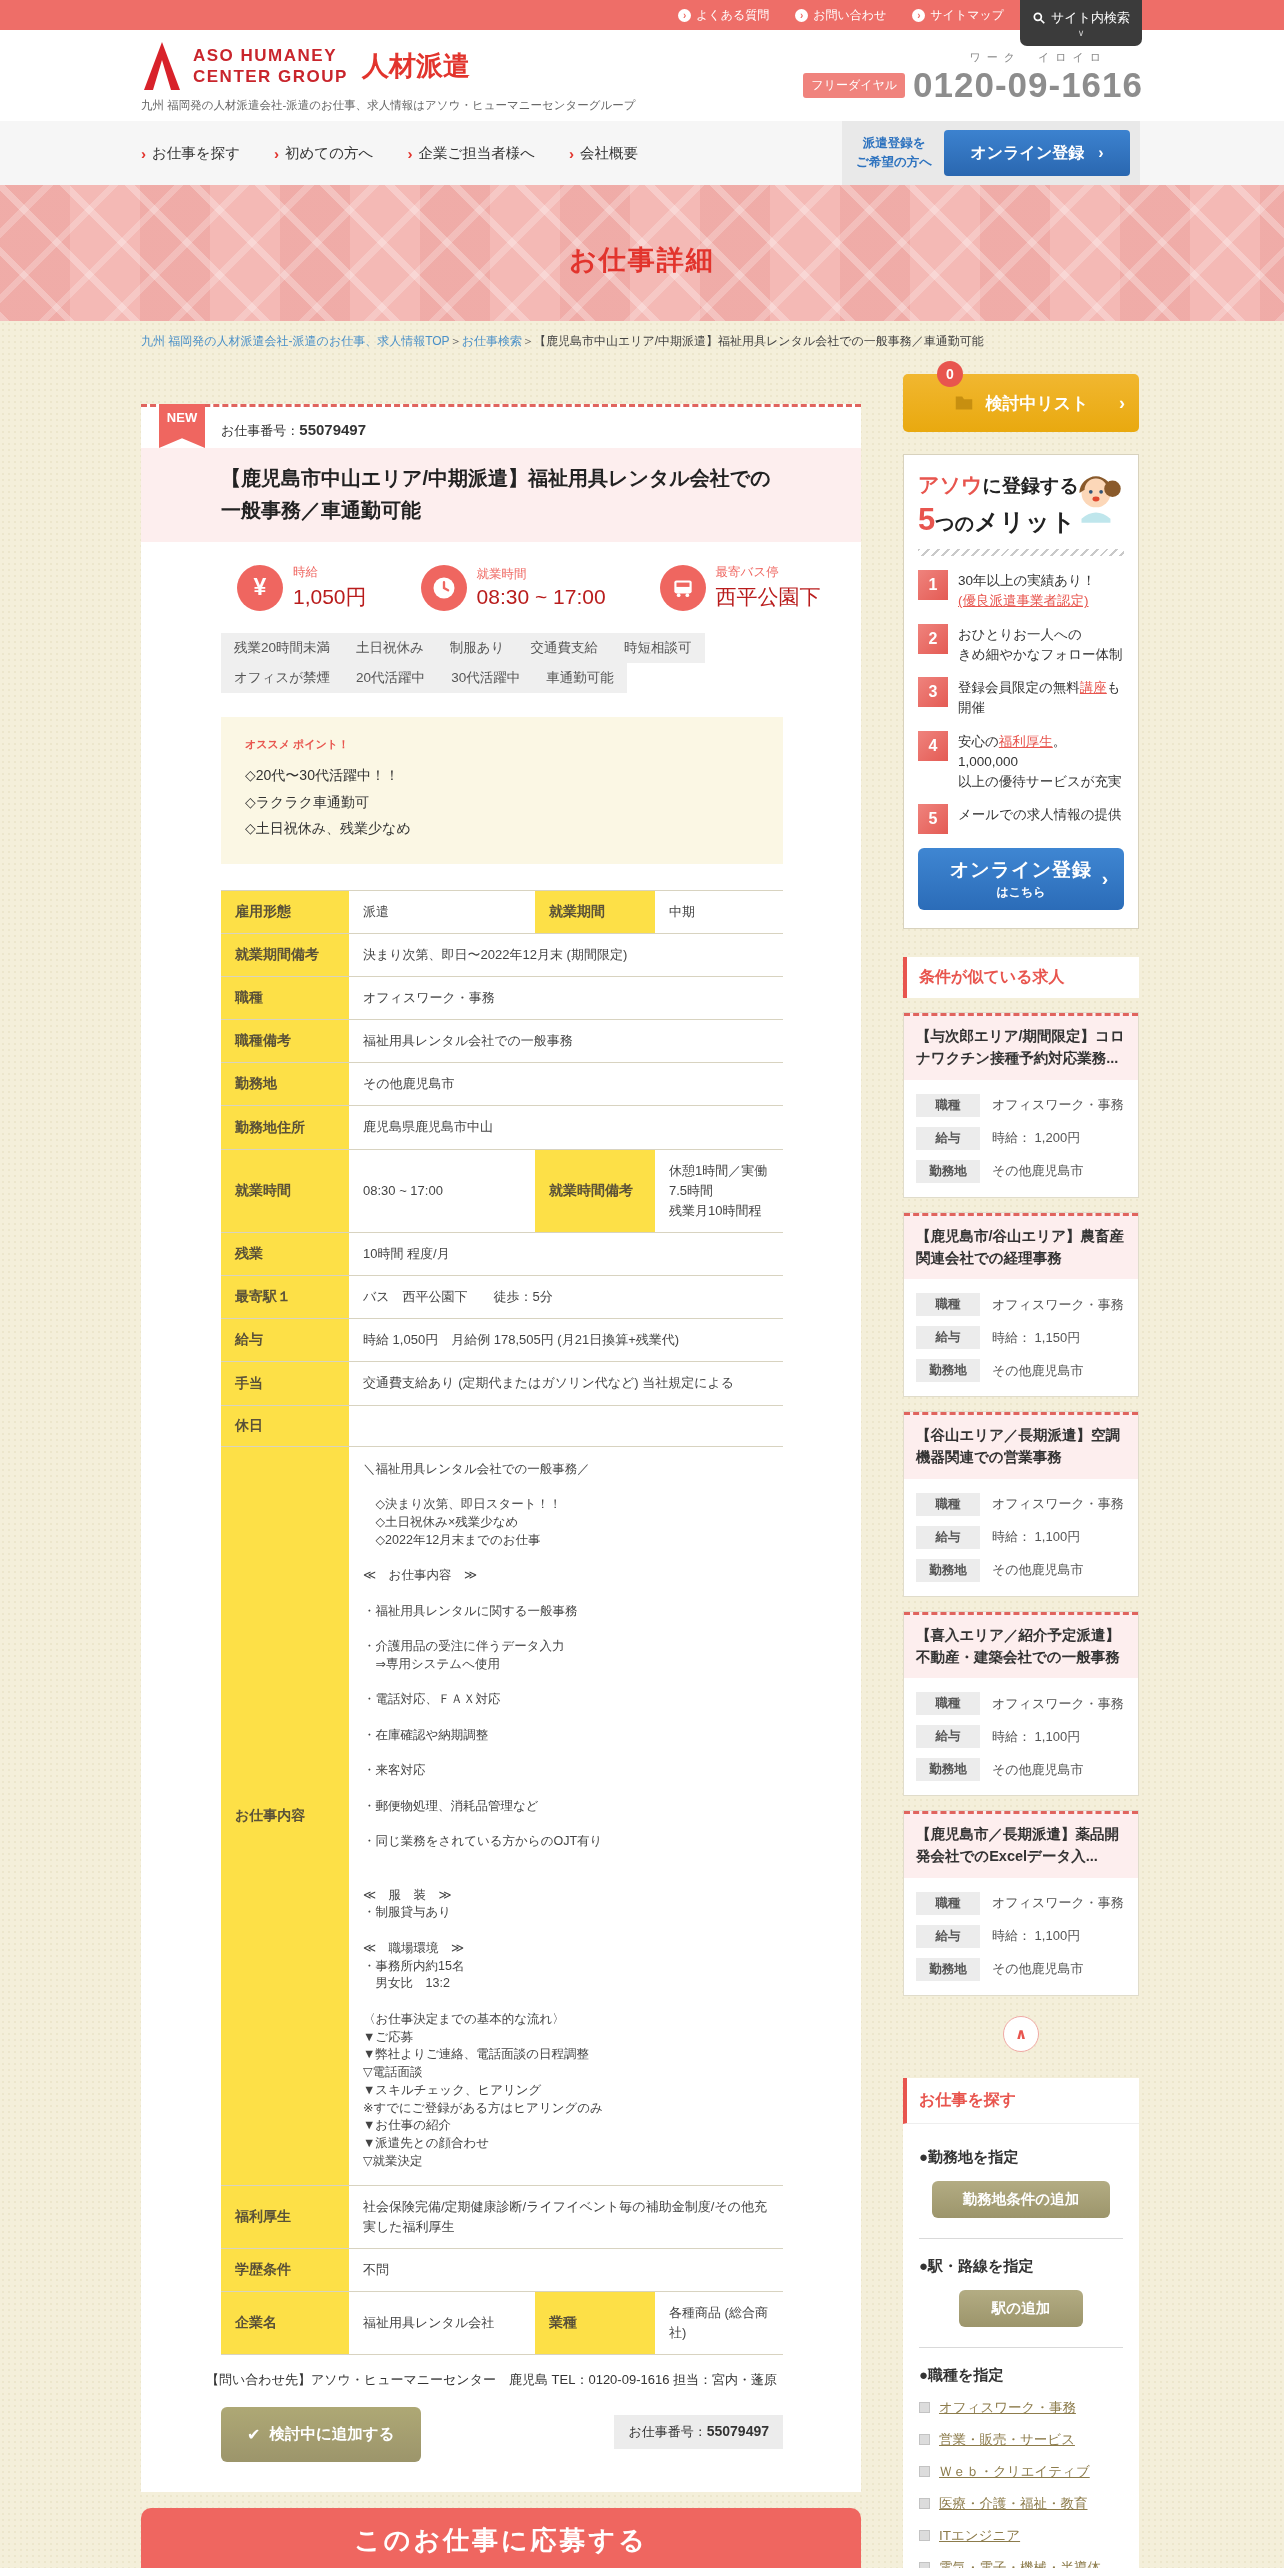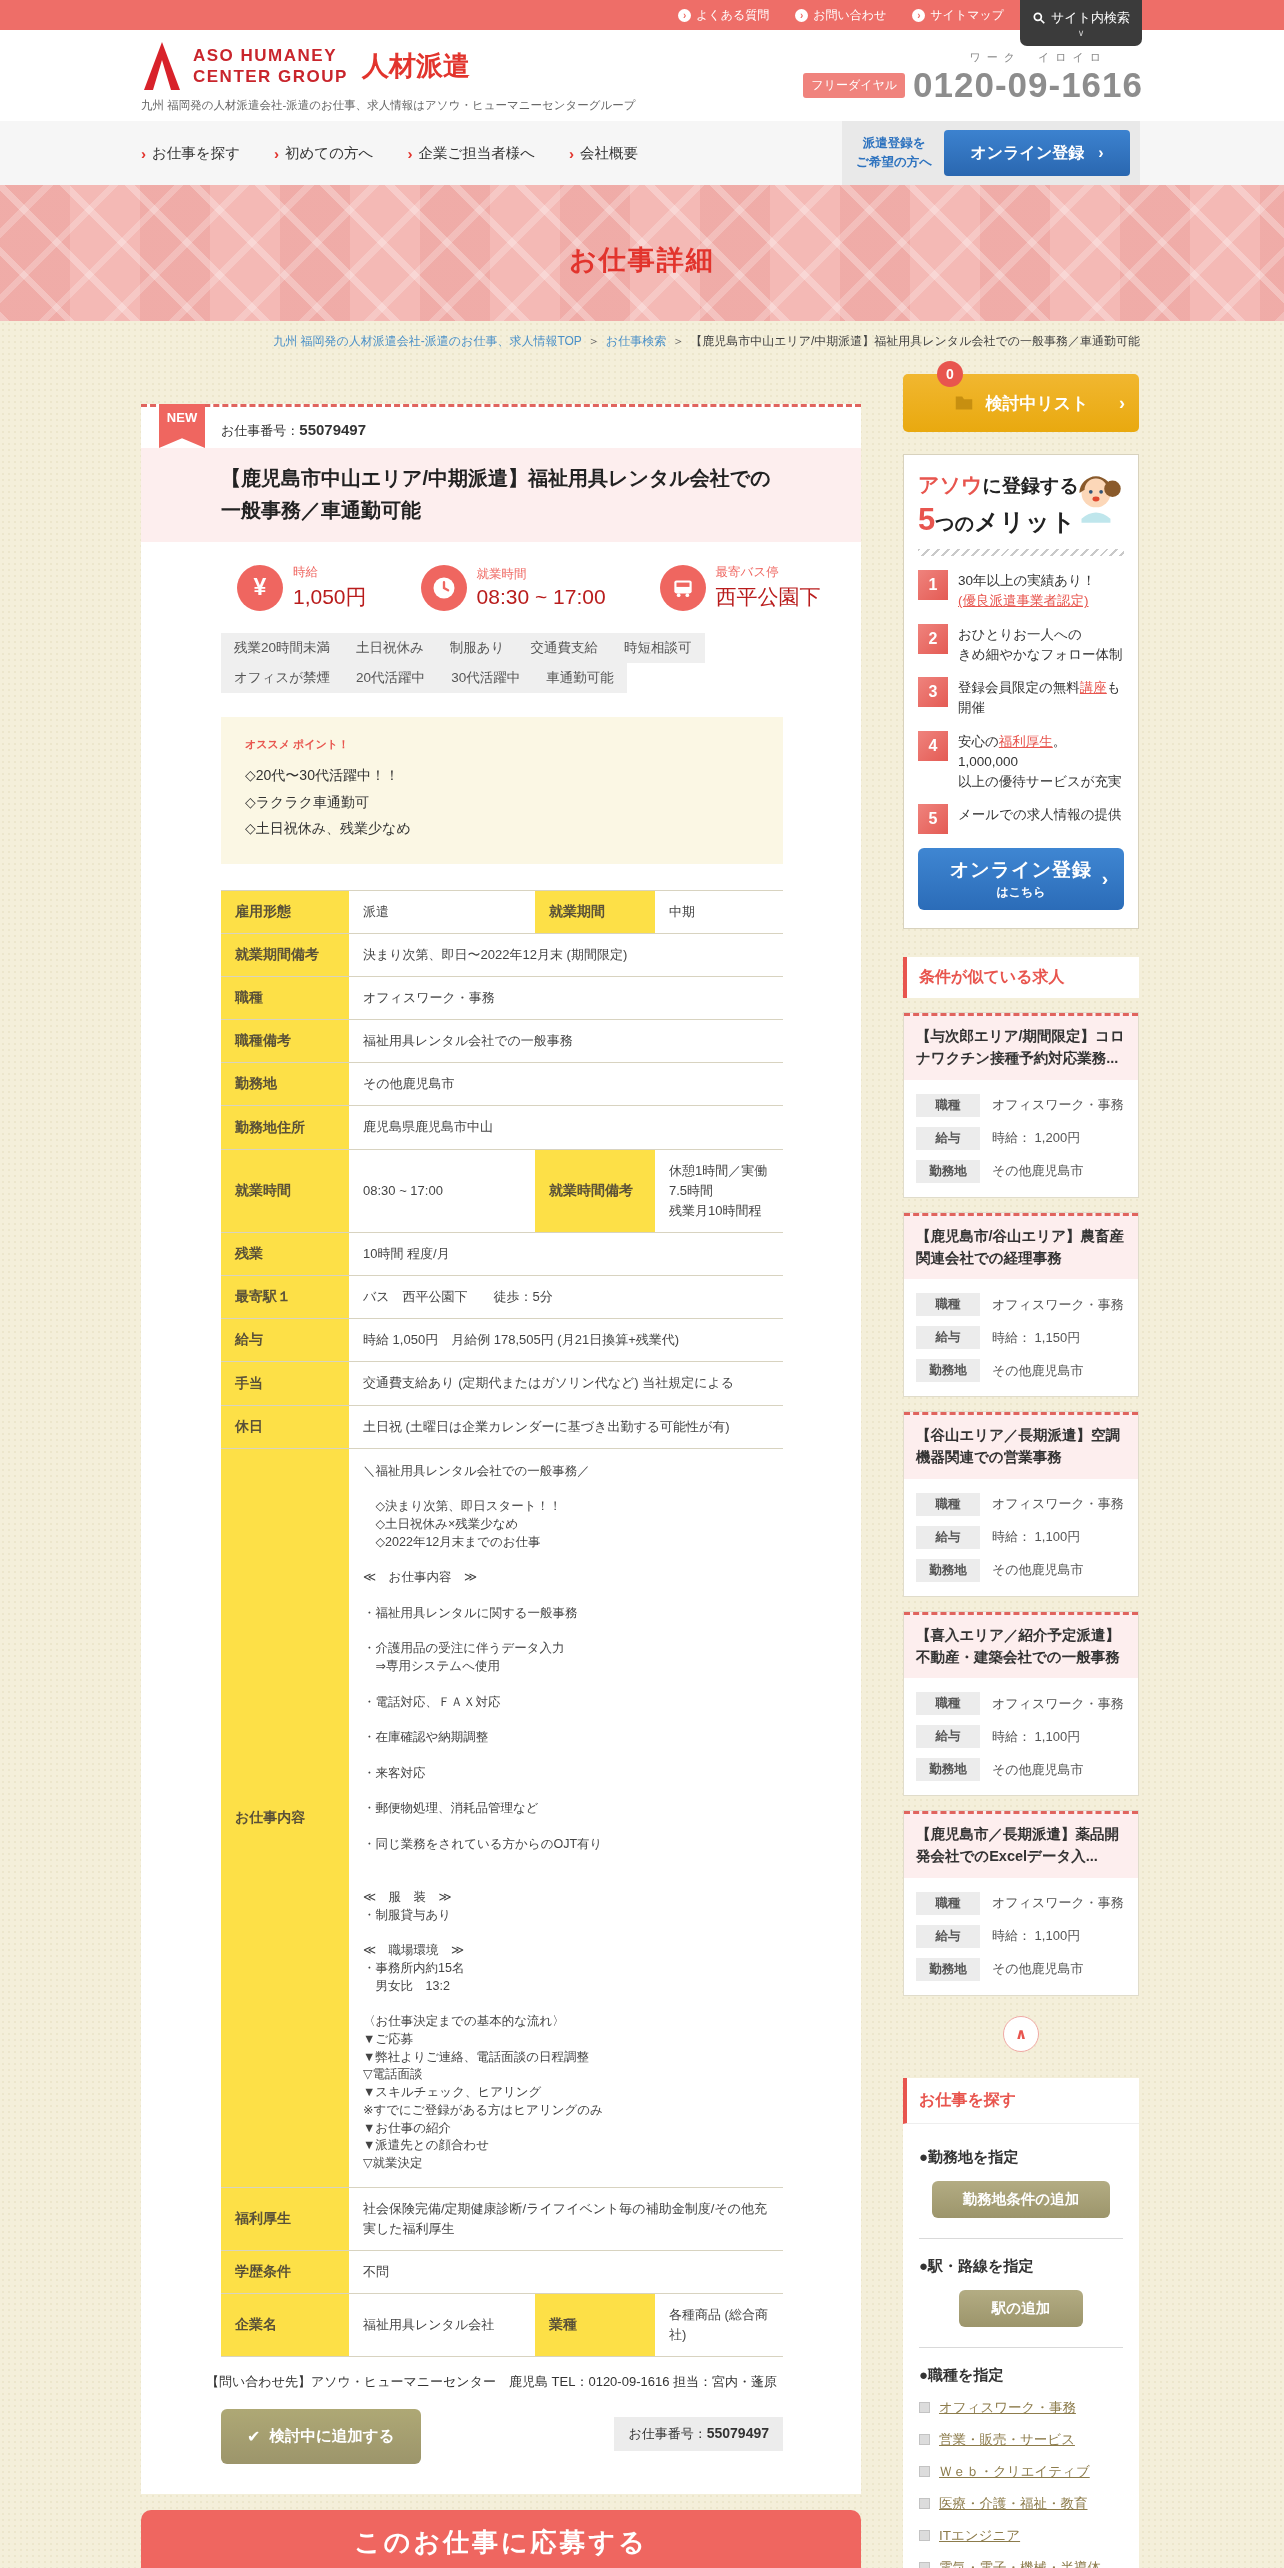--- a/index.html
+++ b/index.html
@@ -40,21 +40,21 @@
   .banner { height:136px; background-color:#f4b9b5;
     background-image:
       repeating-linear-gradient(45deg, rgba(255,255,255,.28) 0 7px, transparent 7px 46px),
       repeating-linear-gradient(-45deg, rgba(255,255,255,.22) 0 7px, transparent 7px 46px),
       repeating-linear-gradient(90deg, rgba(224,125,120,.22) 0 70px, transparent 70px 140px);
     display:flex; align-items:center; justify-content:center; }
   .banner-title { color:#e2342d; font-weight:bold; font-size:27px; letter-spacing:2px; margin-top:14px; }
 
   
   .content { background-color:#f4efda; background-image:radial-gradient(#ece6cc 1px, transparent 1px); background-size:6px 6px; }
-  .breadcrumb { padding:12px 144px 0 141px; display:flex; justify-content:flex-end; align-items:center; gap:6px; font-size:12px; color:#444; }
+  .breadcrumb { padding:12px 144px 0 141px; display:flex; align-items:center; font-size:12px; color:#444; }
   .bc-link { color:#4a90c8; cursor:pointer; }
   .bc-sep { color:#666; }
   .cols { display:flex; padding:0 0 0 141px; }
   .main-col { width:720px; }
   .side-col { width:236px; margin-left:42px; }
 
   
   .job-card { margin-top:54px; background:#fff; border-top:3px dashed #e0645e; position:relative; padding-bottom:30px; }
   .new-ribbon { position:absolute; top:-3px; left:18px; width:46px; height:44px; background:#ef6660; clip-path:polygon(0 0,100% 0,100% 100%,50% 78%,0 100%); color:#fff; font-weight:bold; font-size:13px; text-align:center; padding-top:6px; }
   .jobno-line { margin:14px 0 8px 80px; font-size:13px; color:#333; }
@@ -333,21 +333,20 @@
             <div class="trow">
                 <div class="tl">給与</div>
                 <div class="tv">時給 1,050円　月給例 178,505円 (月21日換算+残業代)</div>
               </div>
             <div class="trow">
                 <div class="tl">手当</div>
                 <div class="tv">交通費支給あり (定期代またはガソリン代など) 当社規定による</div>
               </div>
             <div class="trow">
                 <div class="tl">休日</div>
-                <div class="tv">土日祝 (土曜日は企業カレンダーに基づき出勤する可能性が有)</div>
               </div>
             <div class="trow">
                 <div class="tl">お仕事内容</div>
                 <div class="tv long">＼福祉用具レンタル会社での一般事務／
 
 　◇決まり次第、即日スタート！！
 　◇土日祝休み×残業少なめ
 　◇2022年12月末までのお仕事
 
 ≪　お仕事内容　≫

